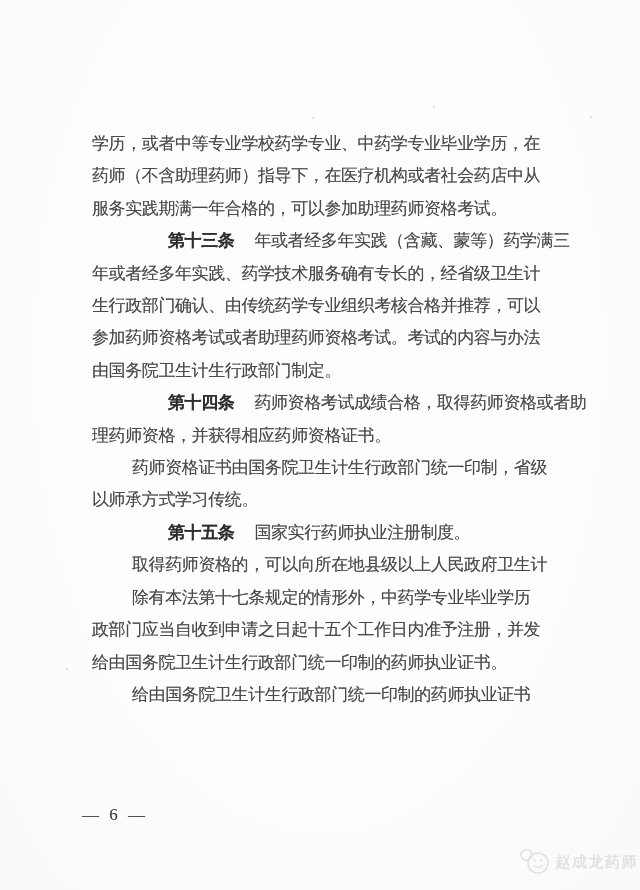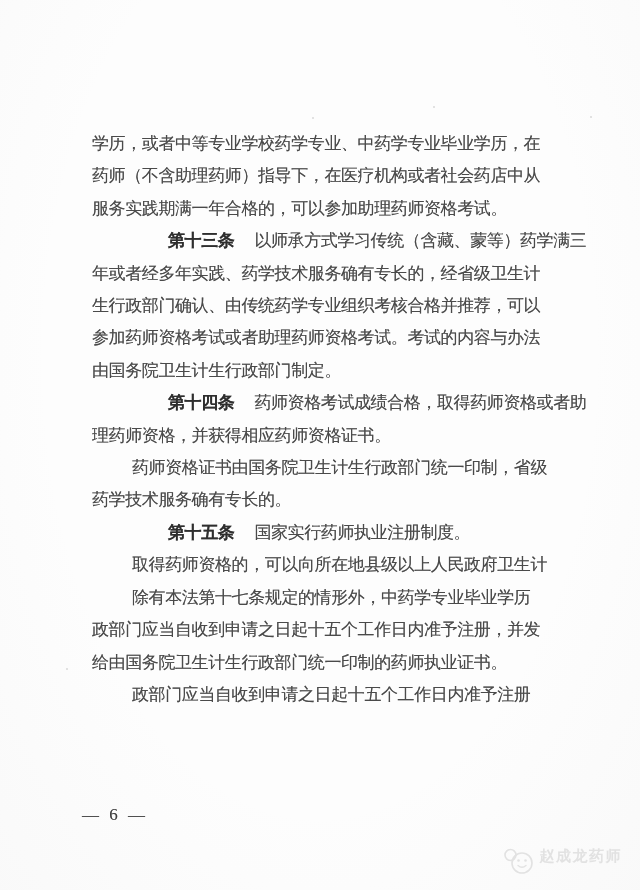--- a/index.html
+++ b/index.html
@@ -51,23 +51,24 @@
     position: absolute;
     left: 82px;
     top: 805px;
     font-size: 17px;
     color: var(--footer-ink);
     letter-spacing: 3px;
     text-shadow: 0 0 0.5px rgba(70,70,70,0.5);
   }
   .watermark {
     position: absolute;
-    right: 18px;
+    right: 2px;
     top: 847px;
     display: flex;
+    align-items: center;
     gap: 5px;
   }
   .wm-text {
     font-size: 15px;
     font-weight: 600;
     letter-spacing: 1.5px;
     color: var(--wm);
   }
   .wm-logo { display: inline-flex; }
   
@@ -83,35 +84,35 @@
 </style>
 </head>
 <body>
 
 <div class="page">
 
   <div class="text-block" id="text-block">
       <div class="line">学历，或者中等专业学校药学专业、中药学专业毕业学历，在</div>
       <div class="line">药师（不含助理药师）指导下，在医疗机构或者社会药店中从</div>
       <div class="line">服务实践期满一年合格的，可以参加助理药师资格考试。</div>
-      <div class="line indent"><span class="article-num">第十三条</span><span>以师承方式学习传统（含藏、蒙等）药学满三</span></div>
+      <div class="line indent"><span class="article-num">第十三条</span><span>年或者经多年实践（含藏、蒙等）药学满三</span></div>
       <div class="line">年或者经多年实践、药学技术服务确有专长的，经省级卫生计</div>
       <div class="line">生行政部门确认、由传统药学专业组织考核合格并推荐，可以</div>
       <div class="line">参加药师资格考试或者助理药师资格考试。考试的内容与办法</div>
       <div class="line">由国务院卫生计生行政部门制定。</div>
       <div class="line indent"><span class="article-num">第十四条</span><span>药师资格考试成绩合格，取得药师资格或者助</span></div>
       <div class="line">理药师资格，并获得相应药师资格证书。</div>
       <div class="line indent">药师资格证书由国务院卫生计生行政部门统一印制，省级</div>
-      <div class="line">药学技术服务确有专长的。</div>
+      <div class="line">以师承方式学习传统。</div>
       <div class="line indent"><span class="article-num">第十五条</span><span>国家实行药师执业注册制度。</span></div>
       <div class="line indent">取得药师资格的，可以向所在地县级以上人民政府卫生计</div>
       <div class="line indent">除有本法第十七条规定的情形外，中药学专业毕业学历</div>
       <div class="line">政部门应当自收到申请之日起十五个工作日内准予注册，并发</div>
       <div class="line">给由国务院卫生计生行政部门统一印制的药师执业证书。</div>
-      <div class="line indent">政部门应当自收到申请之日起十五个工作日内准予注册</div>
+      <div class="line indent">给由国务院卫生计生行政部门统一印制的药师执业证书</div>
     </div>
 
   <div class="footer">
     <span>— 6 —</span>
   </div>
 
   <div class="watermark">
     <span class="wm-logo">
       <svg width="32" height="30" viewBox="0 0 32 30" aria-hidden="true">
         <circle cx="7.5" cy="8" r="5.5" fill="none" stroke="var(--wm)" stroke-width="1.6"></circle>

